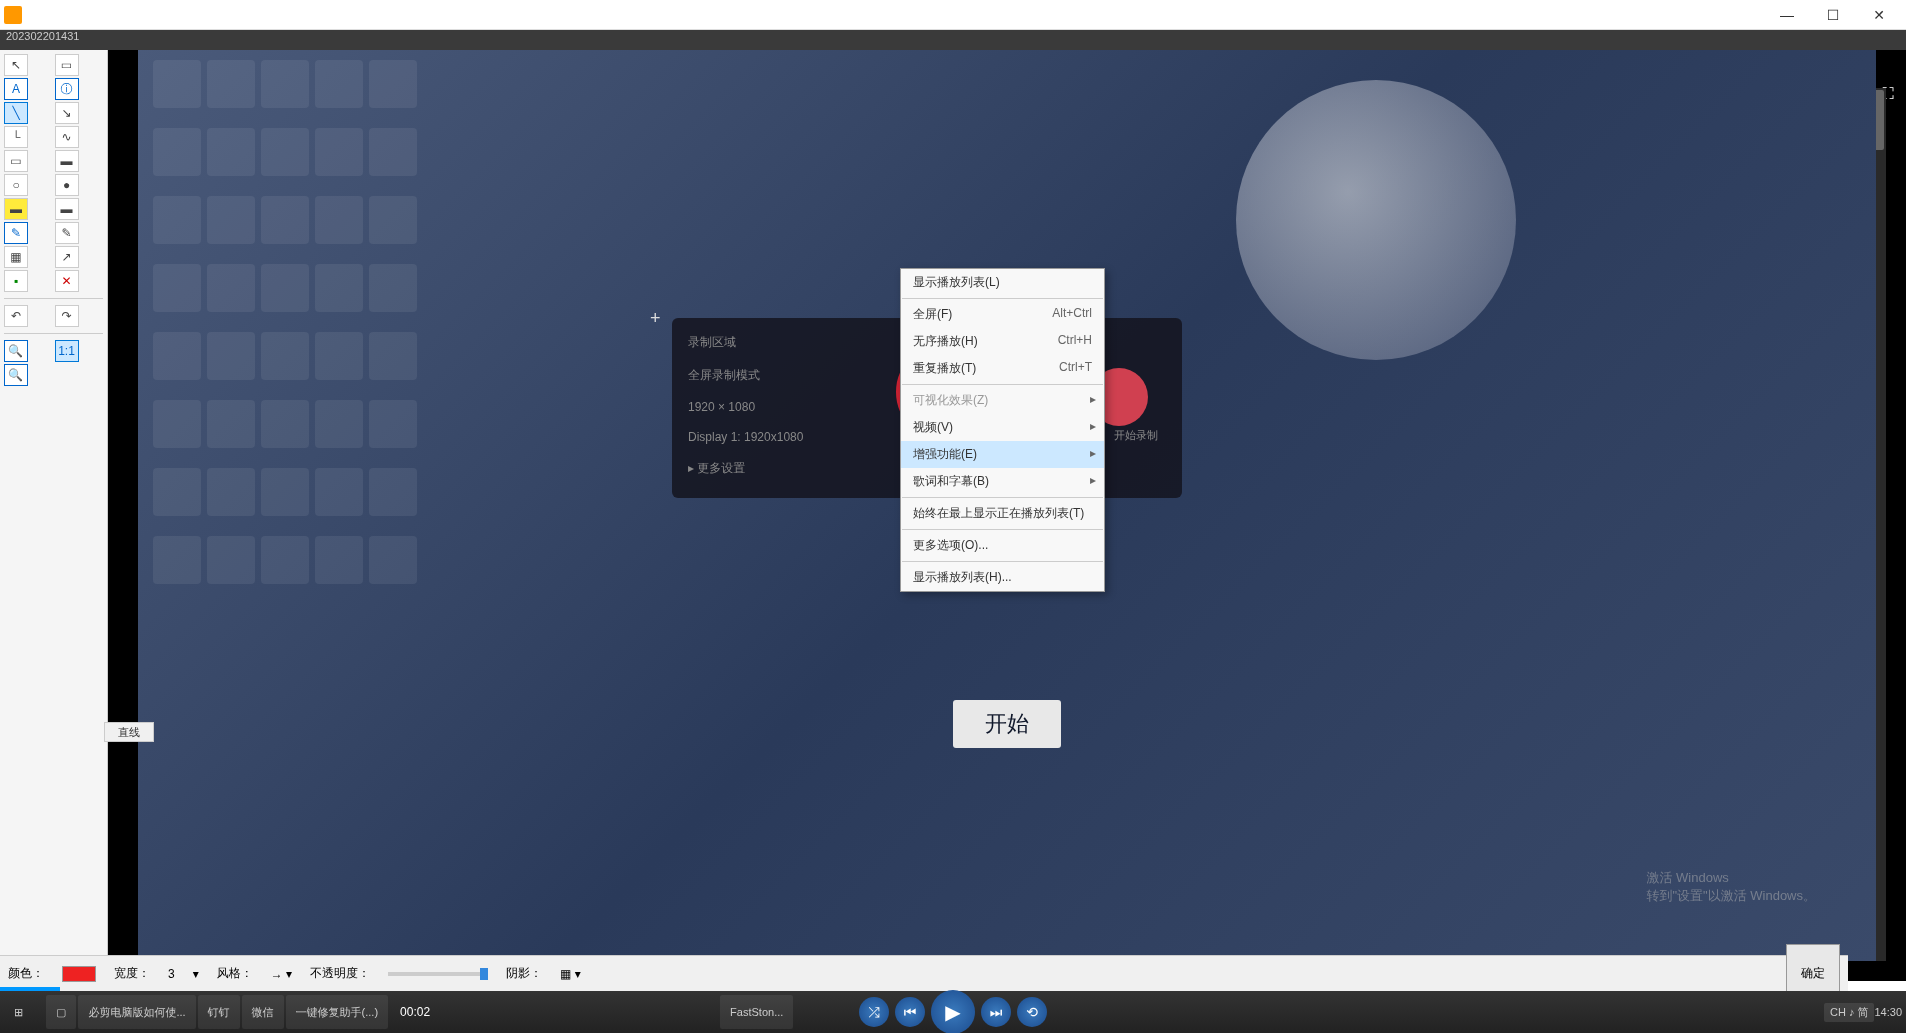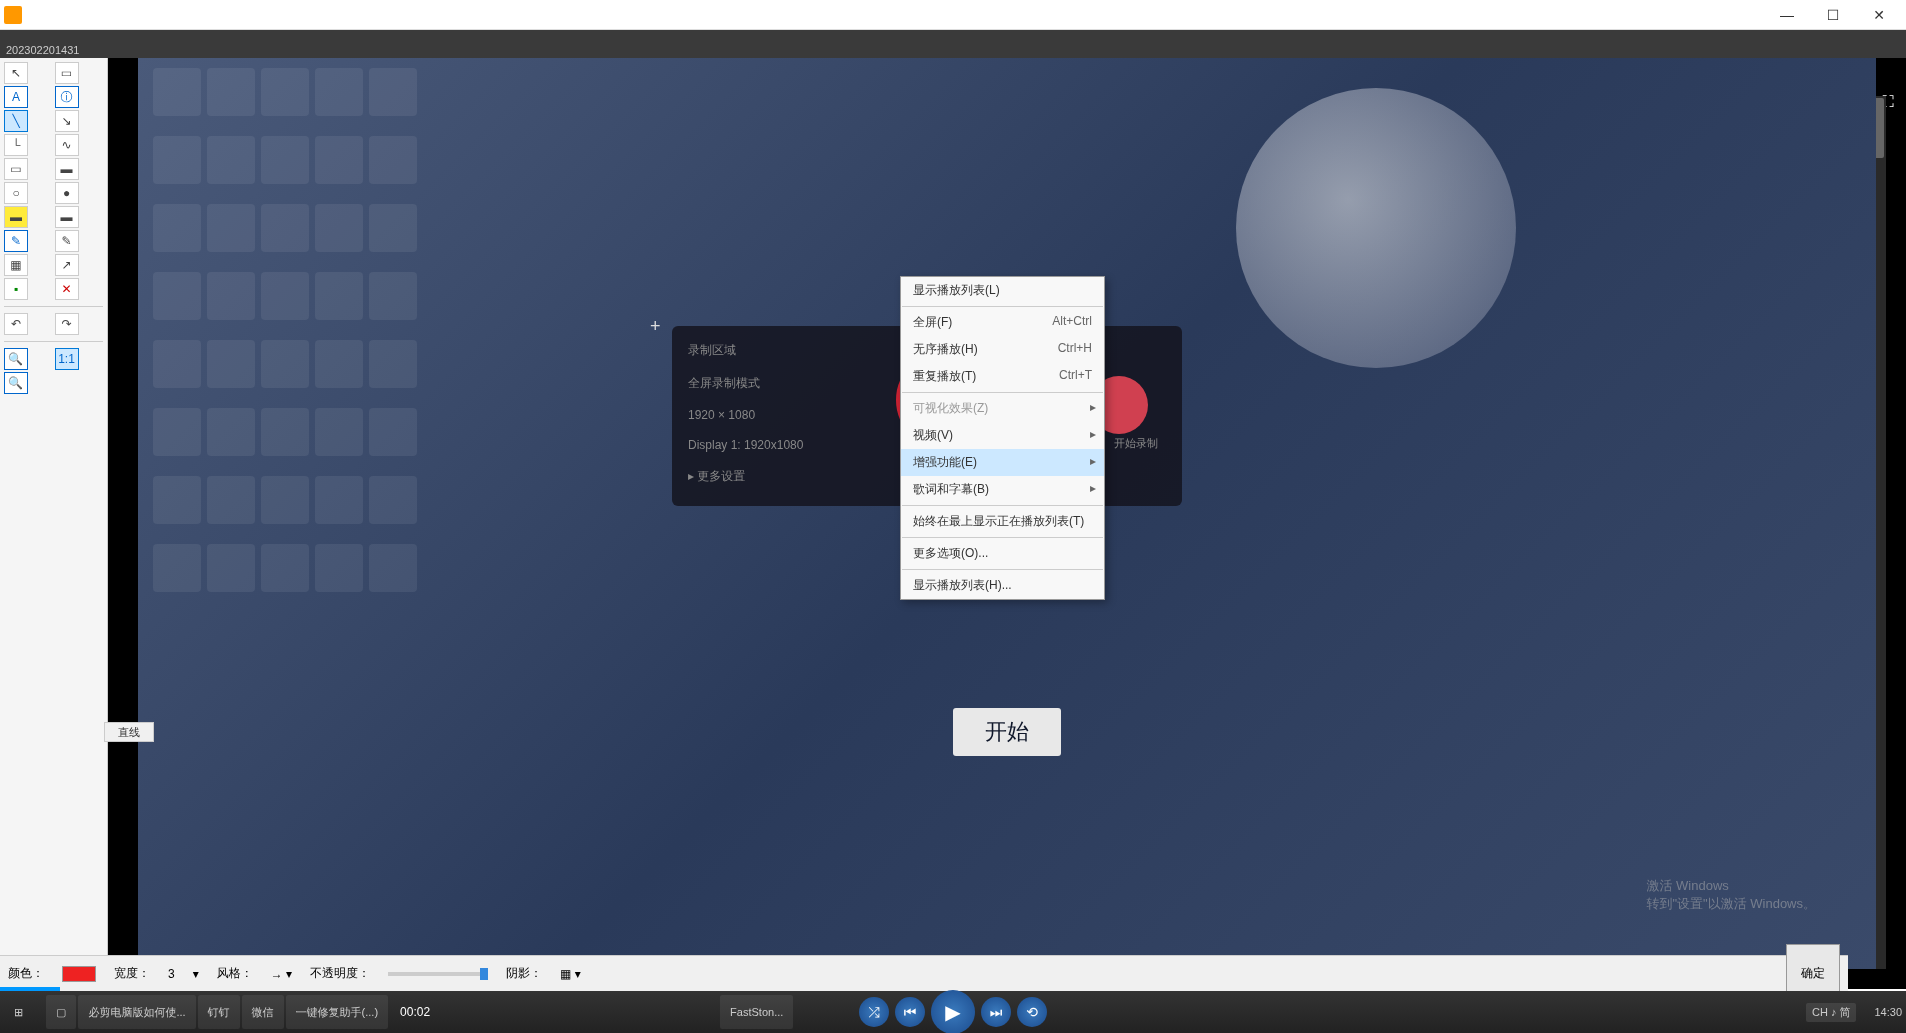--- a/index.html
+++ b/index.html
@@ -1,21 +1,21 @@
 <!DOCTYPE html>
 <html><head>
 <meta charset="utf-8">
 <style>
 *{margin:0;padding:0;box-sizing:border-box;font-family:"Microsoft YaHei",sans-serif}
 body{background:#fff;width:1906px;height:1033px;overflow:hidden;position:relative}
 .titlebar{height:30px;background:#fff;border-bottom:1px solid #ddd;display:flex;align-items:center;padding:0 4px}
 .titlebar .icon{width:18px;height:18px;background:#ff9800;border-radius:2px;margin-right:8px}
 .titlebar-buttons{margin-left:auto;display:flex}
 .tb-btn{width:46px;height:30px;display:flex;align-items:center;justify-content:center;font-size:14px;color:#333}
-.filename-bar{height:20px;background:#3a3a3a;color:#ccc;font-size:11px;padding:14px 6px}
+.filename-bar{height:20px;background:#3a3a3a;color:#ccc;font-size:11px;padding:0 6px}
 .main-area{position:relative;height:calc(100% - 50px - 52px);display:flex}
 .left-toolbar{width:108px;background:#f5f5f5;padding:4px;border-right:1px solid #ccc}
 .tool-grid{display:grid;grid-template-columns:1fr 1fr;gap:2px}
 .tool-btn{width:24px;height:22px;background:#fff;border:1px solid #ccc;display:flex;align-items:center;justify-content:center;font-size:12px;color:#444}
 .tool-btn.blue{color:#0066cc;border-color:#0066cc}
 .tool-btn.red{color:#cc0000}
 .tool-btn.yellow{background:#ffeb3b}
 .tool-btn.green{color:#008800}
 .tool-btn.sel{background:#cce8ff;border-color:#0078d7}
 .tool-divider{grid-column:1/3;height:1px;background:#ccc;margin:4px 0}
@@ -41,21 +41,21 @@
 .opt-label{color:#000000}
 .color-swatch{width:34px;height:16px;background:#ee2222;border:1px solid #999}
 .confirm-btn{margin-left:auto;padding:20px 14px;background:#e8e8e8;border:1px solid #999;font-size:12px}
 .taskbar{position:absolute;bottom:0;left:0;right:0;height:42px;background:linear-gradient(180deg,#333 0%,#222 100%);display:flex;align-items:center;padding:0 4px;z-index:200}
 .tb-item{height:34px;padding:0 10px;display:flex;align-items:center;color:#ccc;font-size:11px;margin-right:2px;background:rgba(255,255,255,0.08);border-radius:2px}
 .tb-item.start{width:40px;background:none}
 .play-controls{position:absolute;left:50%;transform:translateX(-50%);display:flex;align-items:center;gap:6px}
 .pc-btn{width:30px;height:30px;border-radius:50%;background:radial-gradient(circle,#3a7abd,#1a4a8d);display:flex;align-items:center;justify-content:center;color:#fff;font-size:14px}
 .pc-btn.big{width:44px;height:44px;font-size:20px}
 .tb-time{color:#fff;font-size:12px;margin:0 10px}
-.tb-right{margin-left:auto;display:flex;align-items:center;gap:18px;color:#ccc;font-size:11px}
+.tb-right{margin-left:auto;display:flex;align-items:center;gap:0;color:#ccc;font-size:11px}
 .tb-tray{padding:2px 6px;background:rgba(255,255,255,0.1);border-radius:2px}
 .blue-progress{position:absolute;bottom:42px;left:0;height:4px;width:60px;background:#0099ff;z-index:201}
 .watermark{position:absolute;right:60px;bottom:56px;font-size:13px;color:rgba(180,180,180,0.5);text-align:left;line-height:1.4}
 .scroll-v{position:absolute;right:20px;top:38px;bottom:20px;width:14px;background:#2a2a2a}
 .scroll-thumb{position:absolute;top:2px;left:2px;right:2px;height:60px;background:#666;border-radius:2px}
 .status-tab{position:absolute;left:104px;top:722px;width:50px;height:20px;background:#f0f0f0;border:1px solid #ccc;font-size:11px;display:flex;align-items:center;justify-content:center;color:#333}
 .crosshair{position:absolute;left:512px;top:258px;color:#ddd;font-size:18px;z-index:50}
 .toggle{position:absolute;right:82px;top:62px;width:30px;height:16px;background:#e05050;border-radius:8px}
 .lbl{position:absolute;right:24px;top:110px;color:#888;font-size:11px}
 .fullscreen-icon{position:absolute;right:6px;top:32px;width:24px;height:24px;color:#fff;font-size:16px;display:flex;align-items:center;justify-content:center}

